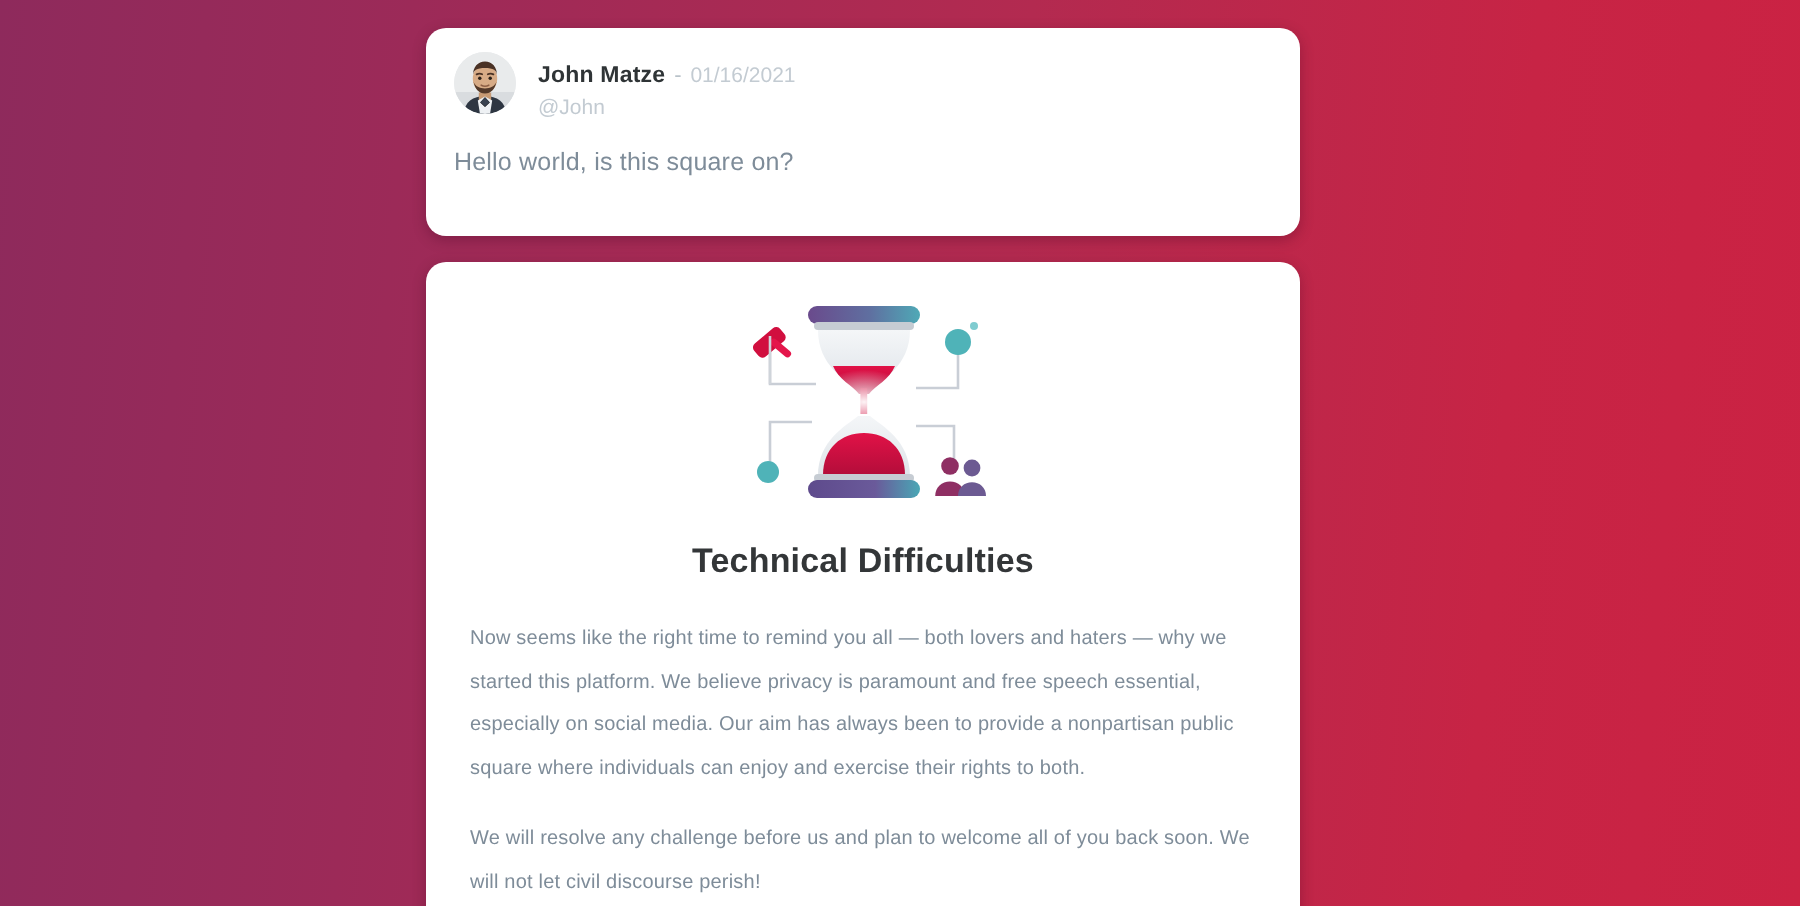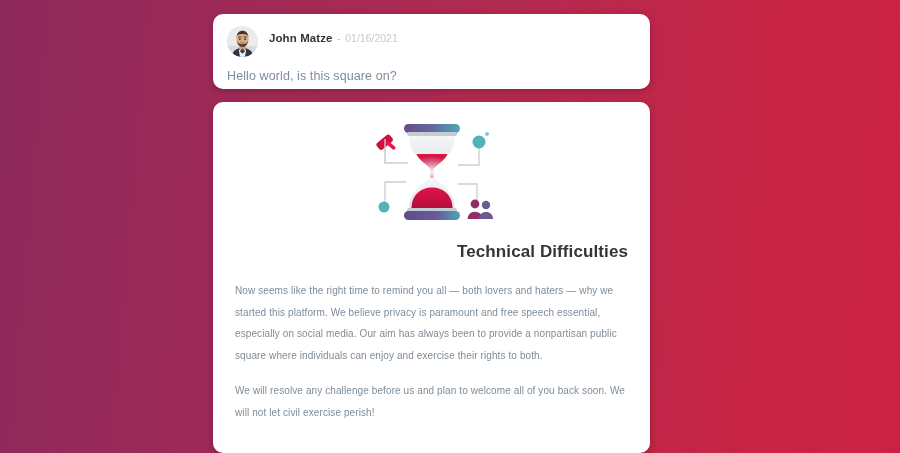--- a/index.html
+++ b/index.html
@@ -31,21 +31,21 @@
   
   .card {
     background: #ffffff;
     border-radius: 10px;
     box-shadow: 0 2px 7px rgba(60, 8, 30, 0.30);
   }
 
   .post-card {
     padding: 12px 14px 14px 14px;
     box-sizing: border-box;
-    height: 75px;
+    height: 104px;
   }
 
   .post-head {
     display: flex;
     align-items: flex-start;
   }
 
   .avatar {
     width: 31px;
     height: 31px;
@@ -100,21 +100,21 @@
   .illustration {
     display: flex;
     justify-content: center;
     align-items: center;
     height: 105px;
     margin-top: 2px;
   }
   .illustration svg { display: block; }
 
   .article-title {
-    text-align: right;
+    text-align: center;
     font-size: 17px;
     font-weight: bold;
     color: #333638;
     margin-top: 17px;
     letter-spacing: 0.1px;
   }
 
   .article-para {
     font-size: 10px;
     line-height: 21.5px;
@@ -161,20 +161,21 @@
             </g>
           </svg>
         </div>
 
         <div class="post-meta">
           <div>
             <span class="post-name">John Matze</span>
             <span class="post-dash">-</span>
             <span class="post-date">01/16/2021</span>
           </div>
+          <div class="post-handle">@John</div>
         </div>
 
       </div>
       <div class="post-body">Hello world, is this square on?</div>
     </div>
 
     <div class="card article-card">
 
       <div class="illustration">
         <svg width="140" height="105" viewBox="0 0 140 105" xmlns="http://www.w3.org/2000/svg" aria-hidden="true">
@@ -238,18 +239,18 @@
             <path d="M49.5 88.5 c0 -13.5 9.2 -21 20.5 -21 s20.5 7.5 20.5 21 z" fill="url(#sandGrad)"></path>
             <rect x="45" y="88" width="50" height="4" rx="2" fill="#c6ccd3"></rect>
             <rect x="42" y="91" width="56" height="9" rx="4.5" fill="url(#baseGrad)"></rect>
           </g>
         </svg>
       </div>
 
       <div class="article-title">Technical Difficulties</div>
 
       <p class="article-para">Now seems like the right time to remind you all — both lovers and haters — why we started this platform. We believe privacy is paramount and free speech essential, especially on social media. Our aim has always been to provide a nonpartisan public square where individuals can enjoy and exercise their rights to both.</p>
-      <p class="article-para">We will resolve any challenge before us and plan to welcome all of you back soon. We will not let civil exercise perish!</p>
+      <p class="article-para">We will resolve any challenge before us and plan to welcome all of you back soon. We will not let civil discourse perish!</p>
 
     </div>
 
   </div>
 </div>
 
 </body></html>

